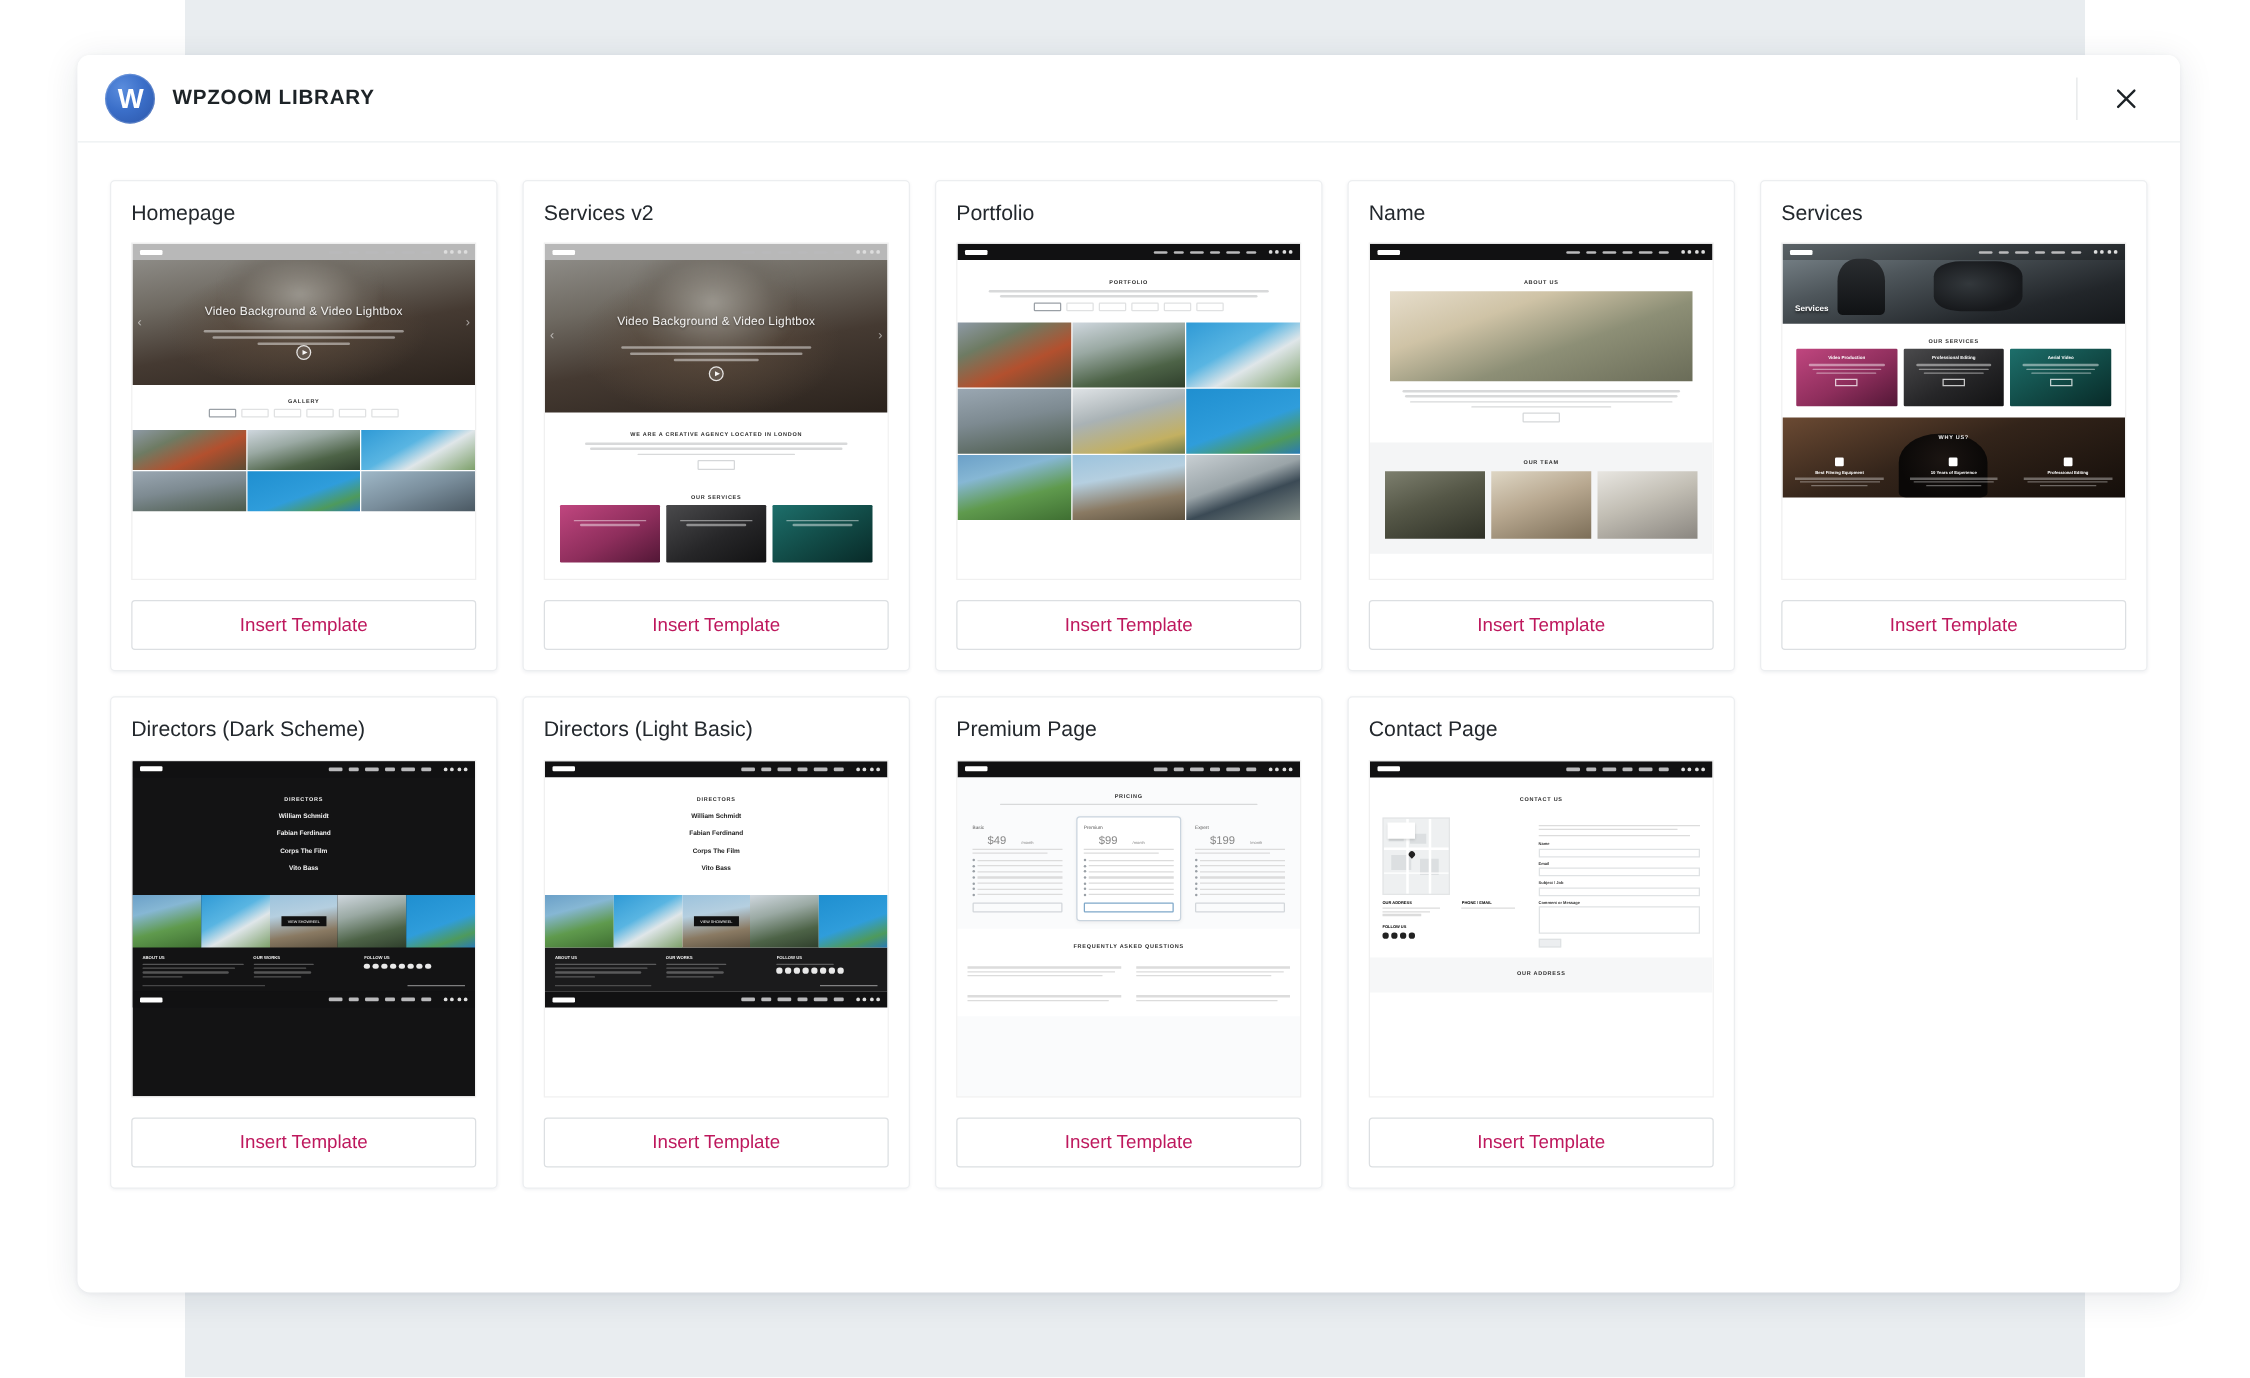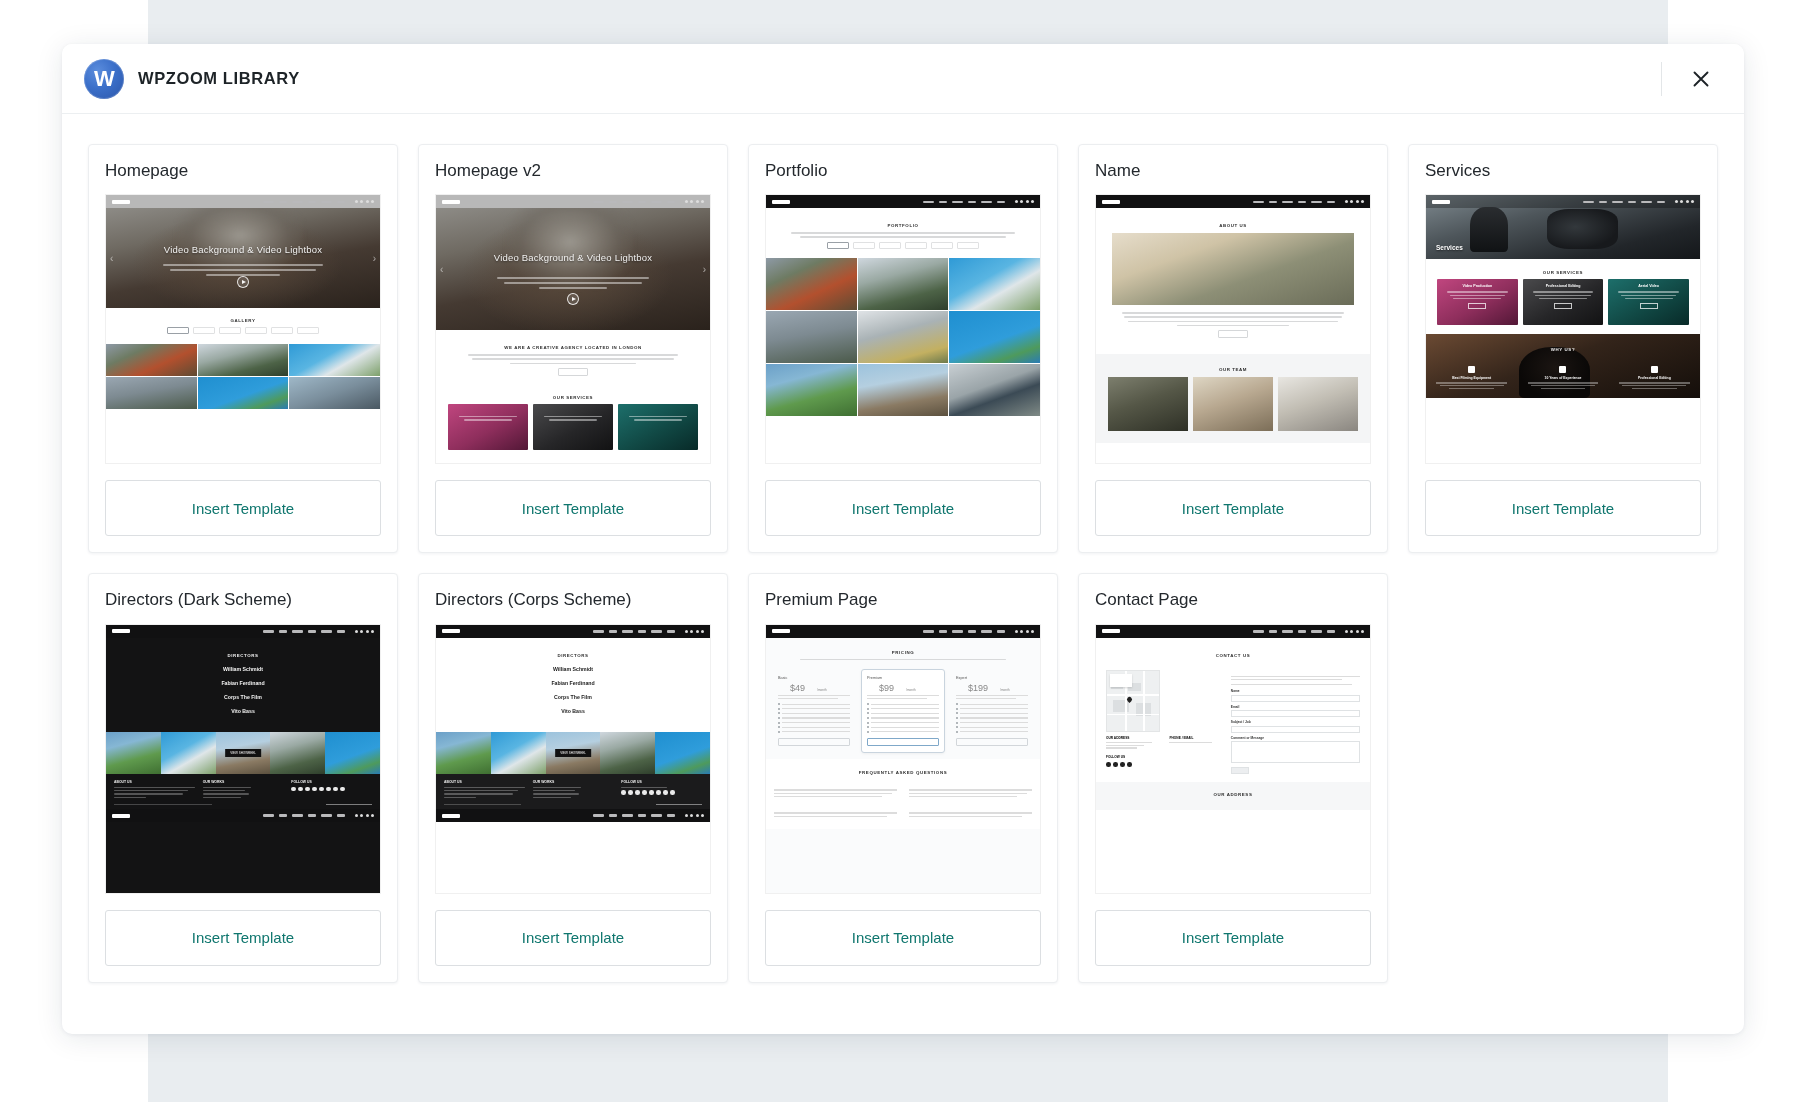--- a/index.html
+++ b/index.html
@@ -129,25 +129,25 @@
     height: 270px;
     overflow: hidden;
     background: #fff;
     border: 1px solid #f0f0f0;
     position: relative;
   }
   .thumb .page { position:absolute; inset:0; }
 
   .insert-btn {
     margin-top: 16px;
-    height: 56px;
+    height: 40px;
     border: 1px solid #dcdfe2;
     border-radius: 3px;
     background: #fff;
-    color: #0f766e;
+    color: #be185d;
     font-size: 15px;
     font-family: "Liberation Sans", sans-serif;
     cursor: pointer;
     display: flex; align-items: center; justify-content: center;
   }
 
   
   .navbar {
     height: 13px; background: #111112;
     display: flex; align-items: center; padding: 0 6px;
@@ -424,21 +424,21 @@
                 <div class="ph g-field"></div>
                   <div class="ph g-island"></div>
                   <div class="ph g-city"></div>
               </div>
             </div>
           </div>
           <button class="insert-btn">Insert Template</button>
         </div>
 
         <div class="card">
-          <div class="card-title">Homepage v2</div>
+          <div class="card-title">Services v2</div>
           <div class="thumb">
             <div class="page">
               <div class="navbar transparent">
                 <div class="nb-logo"></div>
                 <div class="nb-links">
                   <div class="nb-link"></div>
                     <div class="nb-link sm"></div>
                     <div class="nb-link"></div>
                   <div class="nb-link sm"></div>
                     <div class="nb-link"></div>
@@ -765,21 +765,21 @@
                       <div class="nb-ic"></div>
                     </div>
                 </div>
               </div>
             </div>
           </div>
           <button class="insert-btn">Insert Template</button>
         </div>
 
         <div class="card">
-          <div class="card-title">Directors (Corps Scheme)</div>
+          <div class="card-title">Directors (Light Basic)</div>
           <div class="thumb">
             <div class="page" style="background:#fff">
               <div class="navbar">
                 <div class="nb-logo"></div>
                 <div class="nb-links">
                   <div class="nb-link"></div>
                     <div class="nb-link sm"></div>
                     <div class="nb-link"></div>
                   <div class="nb-link sm"></div>
                     <div class="nb-link"></div>

